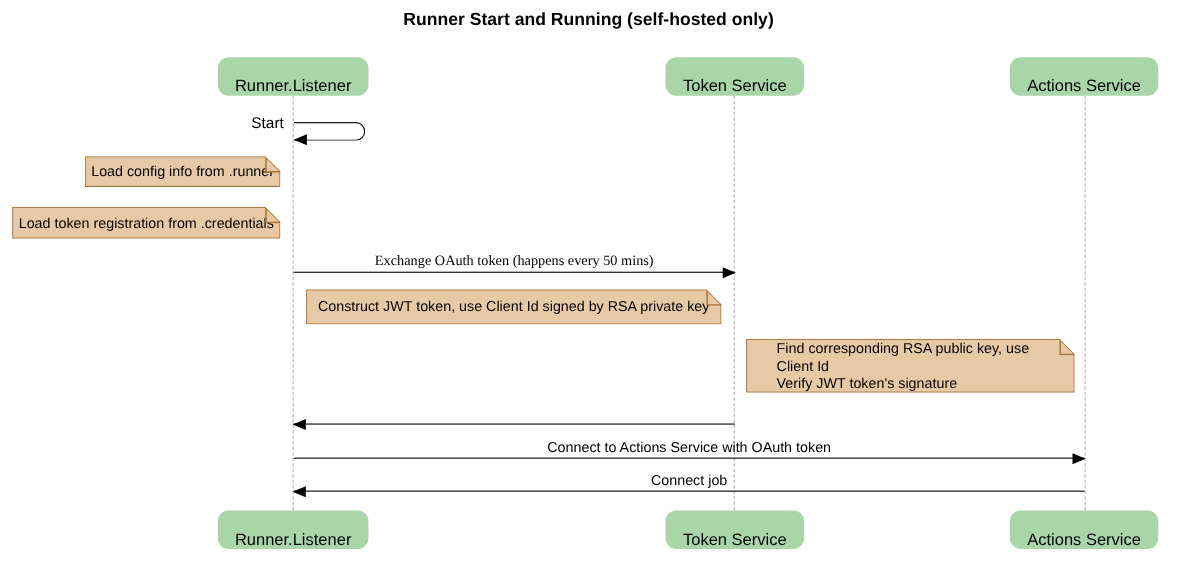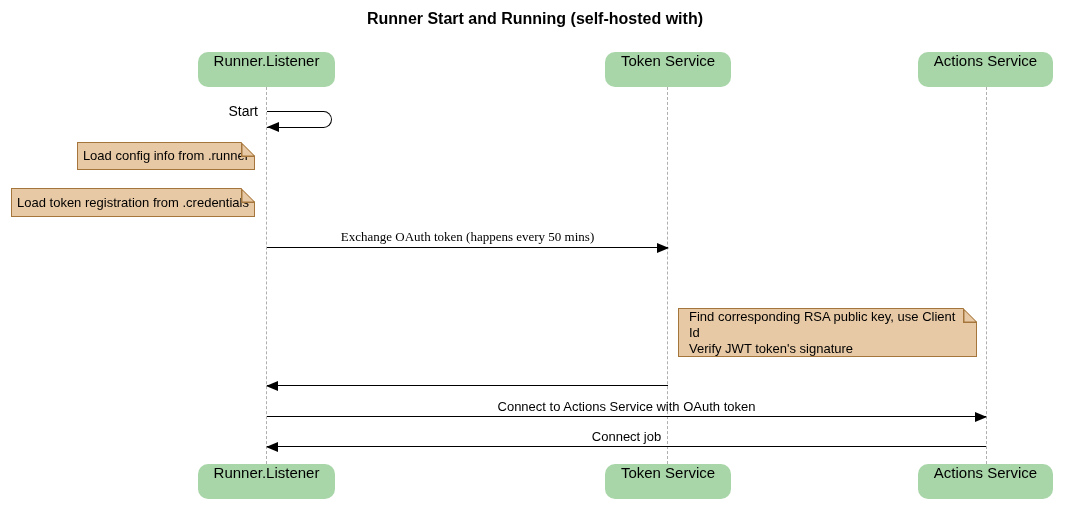--- a/index.html
+++ b/index.html
@@ -6,34 +6,34 @@
   .canvas {
     position:relative; width:1070px; height:525px; background:var(--background, #fff);
     font-family:"Liberation Sans", sans-serif; color:var(--text, #000); overflow:hidden;
   }
   .title {
     position:absolute; top:10px; left:0; width:1070px; text-align:center;
     font-size:16px; font-weight:bold; white-space:nowrap;
   }
   .participant {
     position:absolute; height:35px; background:var(--participant-fill,#A9D6A9);
-    border-radius:10px; display:flex; align-items:flex-start; justify-content:center;
+    border-radius:10px; display:flex; align-items:flex-end; justify-content:center;
     font-size:15px; white-space:nowrap;
   }
   .lifeline {
     position:absolute; top:87px; height:377px; width:0;
     border-left:1px dashed var(--lifeline,#AFAFAF);
   }
   .note {
     position:absolute; background:var(--note-fill,#E8C9A5);
     border:1.5px solid var(--note-border,#A5763C); box-sizing:border-box;
     font-size:13px; line-height:16px; display:flex; align-items:center; justify-content:center;
     text-align:center; clip-path: polygon(0 0, calc(100% - 14px) 0, 100% 14px, 100% 100%, 0 100%);
   }
-  .note.left-align { justify-content:flex-end; text-align:left; padding-left:10px; padding-right:16px; }
+  .note.left-align { justify-content:flex-end; text-align:left; padding-left:27px; padding-right:16px; }
   .note-text { white-space:pre-line; }
   .fold { position:absolute; top:-1.5px; right:-1.5px; }
   .msg { position:absolute; height:20px; }
   .msg-label {
     position:absolute; left:0; right:0; bottom:3px; text-align:center;
     font-size:13px; white-space:nowrap;
   }
   .msg-line { position:absolute; left:0; right:0; bottom:0; height:0; border-top:1px solid var(--arrow,#000); }
   .arrowhead { position:absolute; width:0; height:0; }
   .arrowhead.right {
@@ -55,21 +55,21 @@
     position:absolute; width:0; height:0;
     border-right:12px solid var(--arrow,#000);
     border-top:5px solid transparent; border-bottom:5px solid transparent;
   }
 </style>
 </head>
 <body>
 
 <div class="canvas">
 
-  <div class="title">Runner Start and Running (self-hosted with)</div>
+  <div class="title">Runner Start and Running (self-hosted only)</div>
 
   <div class="lifeline" style="left:266px;"></div>
   <div class="lifeline" style="left:667px;"></div>
   <div class="lifeline" style="left:986px;"></div>
 
   <div class="participant" style="left:198px; top:52px; width:137px;">
     <span>Runner.Listener</span>
   </div>
   <div class="participant" style="left:605px; top:52px; width:126px;">
     <span>Token Service</span>
@@ -96,20 +96,26 @@
     <span class="note-text">Load token registration from .credentials</span>
   </div>
 
   <div class="msg" style="left:267px; top:228px; width:401px;font-family:Liberation Serif, serif;">
     <div class="msg-label">Exchange OAuth token (happens every 50 mins)</div>
     <div class="msg-line">
       <span class="arrowhead right"></span>
     </div>
   </div>
 
+  <div class="note" style="left:278px; top:263px; width:378px; height:32px;">
+    <svg class="fold" width="15" height="15" viewBox="0 0 15 15">
+      <path d="M0.75 0.75 L0.75 14.25 L14.25 14.25 Z" fill="#E8C9A5" stroke="#A5763C" stroke-width="1.5"></path>
+    </svg>
+    <span class="note-text">Construct JWT token, use Client Id signed by RSA private key</span>
+  </div>
 
   <div class="note left-align" style="left:678px; top:308px; width:299px; height:49px;">
     <svg class="fold" width="15" height="15" viewBox="0 0 15 15">
       <path d="M0.75 0.75 L0.75 14.25 L14.25 14.25 Z" fill="#E8C9A5" stroke="#A5763C" stroke-width="1.5"></path>
     </svg>
     <span class="note-text">Find corresponding RSA public key, use Client Id
 Verify JWT token's signature</span>
   </div>
 
   <div class="msg" style="left:267px; top:366px; width:401px;">

